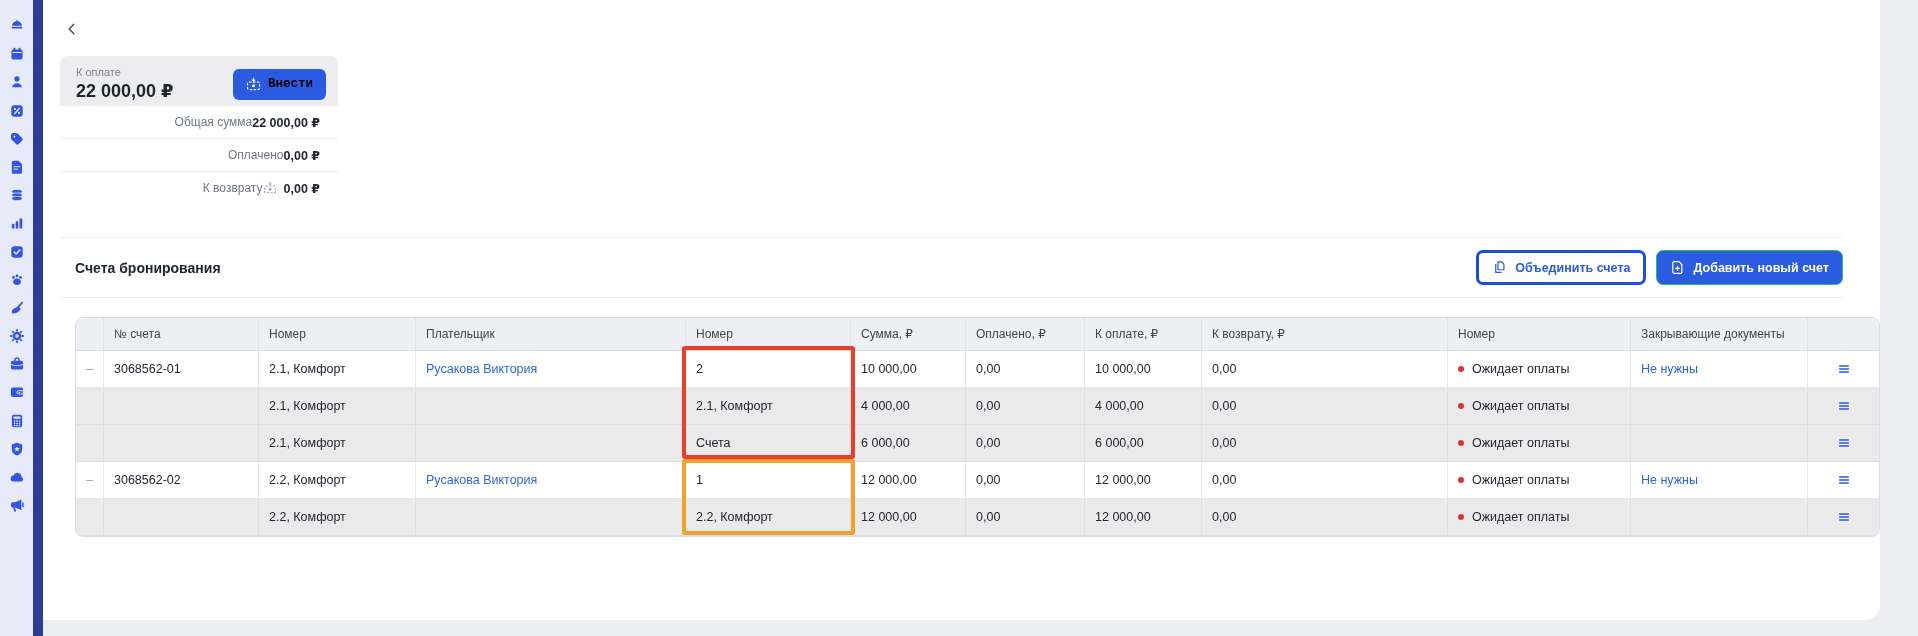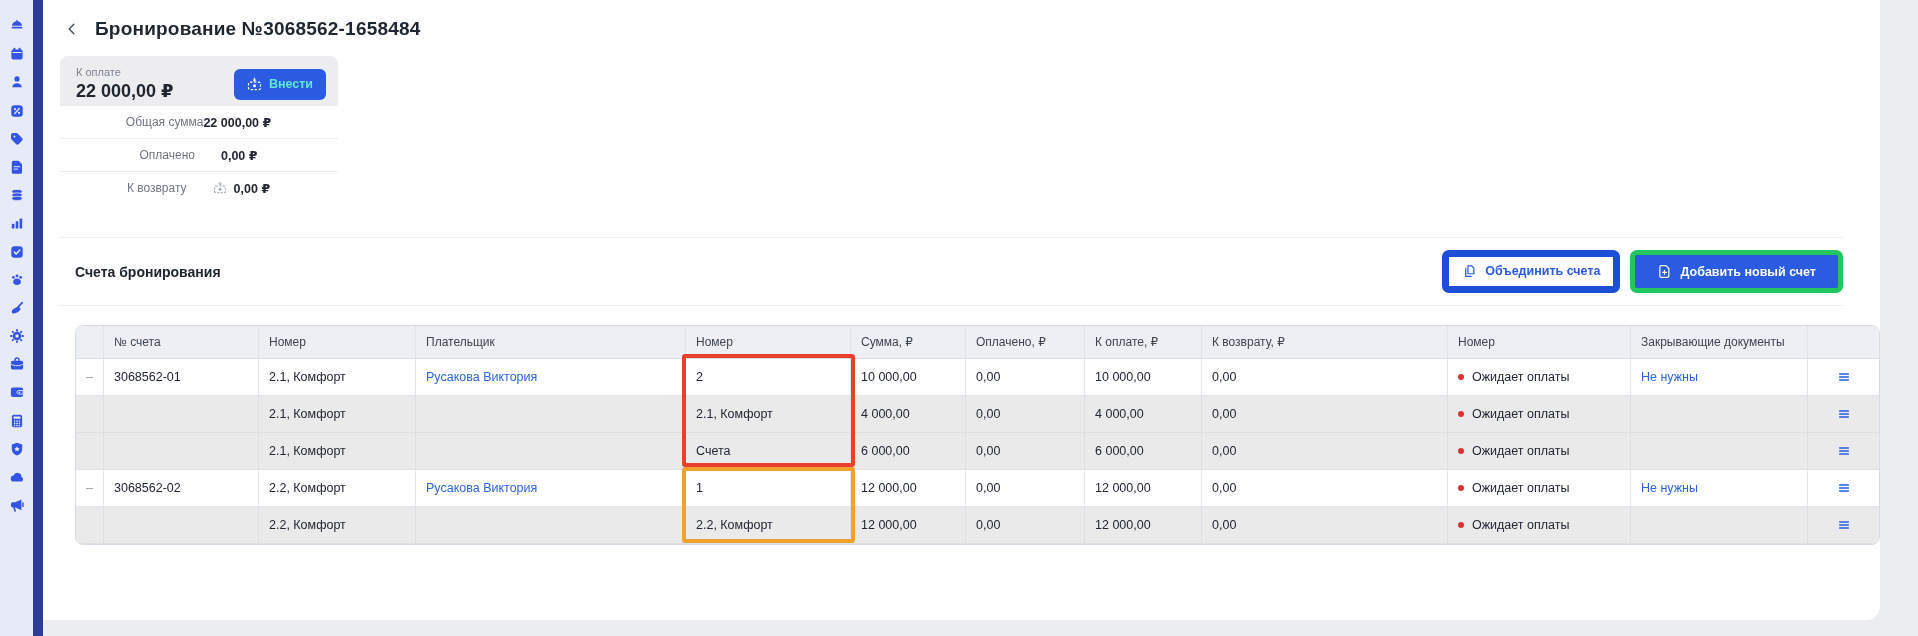--- a/index.html
+++ b/index.html
@@ -25,39 +25,39 @@
   .page-title { font-size:19px; font-weight:700; color:#1e2631; letter-spacing:.2px; }
   .tabs { display:flex; gap:26px; margin-top:13px; width:fit-content; padding-right:24px;
     border-bottom:1px solid #e4e7ed; margin-left:1px; }
   .tab { font-size:12.5px; font-weight:600; color:#343b47; padding:7px 2px 10px; cursor:pointer; }
   .tab.active { color:#2a5be0; border-bottom:2px solid #2a5be0; margin-bottom:-1px; }
   
   .pay-card { width:278px; margin-top:16px; border-radius:8px; overflow:hidden; margin-left:1px; }
   .pay-card-top { background:#ededf0; padding:10px 12px 4px 16px; display:flex; justify-content:space-between; align-items:center; }
   .due-label { font-size:11px; color:#7d8391; margin-bottom:2px; }
   .due-value { font-size:18px; font-weight:700; color:#20262f; }
-  .pay-btn { background:#2a5be0; color:#5eead4; border:none; border-radius:6px; padding:8px 13px;
+  .pay-btn { background:#2a5be0; color:#000000; border:none; border-radius:6px; padding:8px 13px;
     font-size:12.5px; font-weight:600; display:flex; gap:7px; align-items:center; cursor:pointer;
-    font-family:Liberation Sans, sans-serif; }
+    font-family:Liberation Mono, monospace; }
   .pay-rows { background:#fff; }
-  .pay-row { display:flex; justify-content:center; align-items:center; padding:8.5px 18px 8.5px 17px; }
-  .pay-row + .pay-row { border-top:1px solid #ededf0;gap:26px; }
+  .pay-row { display:flex; justify-content:flex-end; align-items:center; padding:8.5px 18px 8.5px 17px; }
+  .pay-row + .pay-row { border-top:1px solid #ededf0; }
   .pay-row .lbl { font-size:12px; color:#6f7683; }
   .pay-row .val { font-size:12.5px; font-weight:700; color:#222733; display:flex; align-items:center; gap:7px; }
   
   .section { margin-top:33px; margin-right:37px; border-top:1px solid #eceef2; }
   .section-head { display:flex; justify-content:space-between; align-items:center;
     padding:12px 0 12px 16px; border-bottom:1px solid #eceef2; }
   .section-title { font-size:14px; font-weight:700; color:#20262f; }
   .head-buttons { display:flex; gap:10px; }
-  .btn-outline { border:7px solid #1d4ed8; color:#2a5be0; background:#fff; border-radius:7px;
-    padding:7px 13px; font-size:12.5px; font-weight:600; display:flex; gap:8px; align-items:flex-start;
+  .btn-outline { border:3px solid #1d4ed8; color:#2a5be0; background:#fff; border-radius:7px;
+    padding:7px 13px; font-size:12.5px; font-weight:600; display:flex; gap:8px; align-items:center;
     cursor:pointer; font-family:inherit; }
-  .btn-solid { border:5px solid #22c55e; background:#2a5be0; color:#fff; border-radius:7px;
-    padding:7px 22px; font-size:12.5px; font-weight:600; display:flex; gap:8px; align-items:center;
+  .btn-solid { border:1px solid #22c55e; background:#2a5be0; color:#fff; border-radius:7px;
+    padding:7px 13px; font-size:12.5px; font-weight:600; display:flex; gap:8px; align-items:center;
     cursor:pointer; font-family:inherit; }
   
   .table-wrap { position:relative; margin:19px 0 0 16px; width:1805px; }
   .tbl-frame { border:1px solid #d8dce5; border-radius:8px; overflow:hidden; }
   table { border-collapse:separate; border-spacing:0; width:1803px; table-layout:fixed; }
   th { background:#edeff5; font-weight:400; color:#3e4550; text-align:left;
     padding:9px 10px; font-size:12px; border-right:1px solid #dfe2ea; border-bottom:1px solid #d8dce5;
     white-space:nowrap; overflow:hidden; }
   th:last-child { border-right:none; }
   td { height:36px; padding:0 10px; font-size:12.5px; color:#222733;
@@ -227,21 +227,20 @@
 <div class="side-strip"></div>
 
 <div class="panel">
 
   <div class="page-header">
     <span class="back-btn">
       <svg width="16" height="16" viewBox="0 0 16 16" fill="none">
           <path d="M9.8 3.2 5.2 8l4.6 4.8" stroke="#49525e" stroke-width="1.5" stroke-linecap="round" stroke-linejoin="round"></path>
         </svg>
     </span>
-    <span class="page-title">Бронирование №3068562-1658484</span>
   </div>
 
 
   <div class="pay-card">
     <div class="pay-card-top">
       <div>
         <div class="due-label">К оплате</div>
         <div class="due-value">22 000,00 ₽</div>
       </div>
       <button class="pay-btn">

